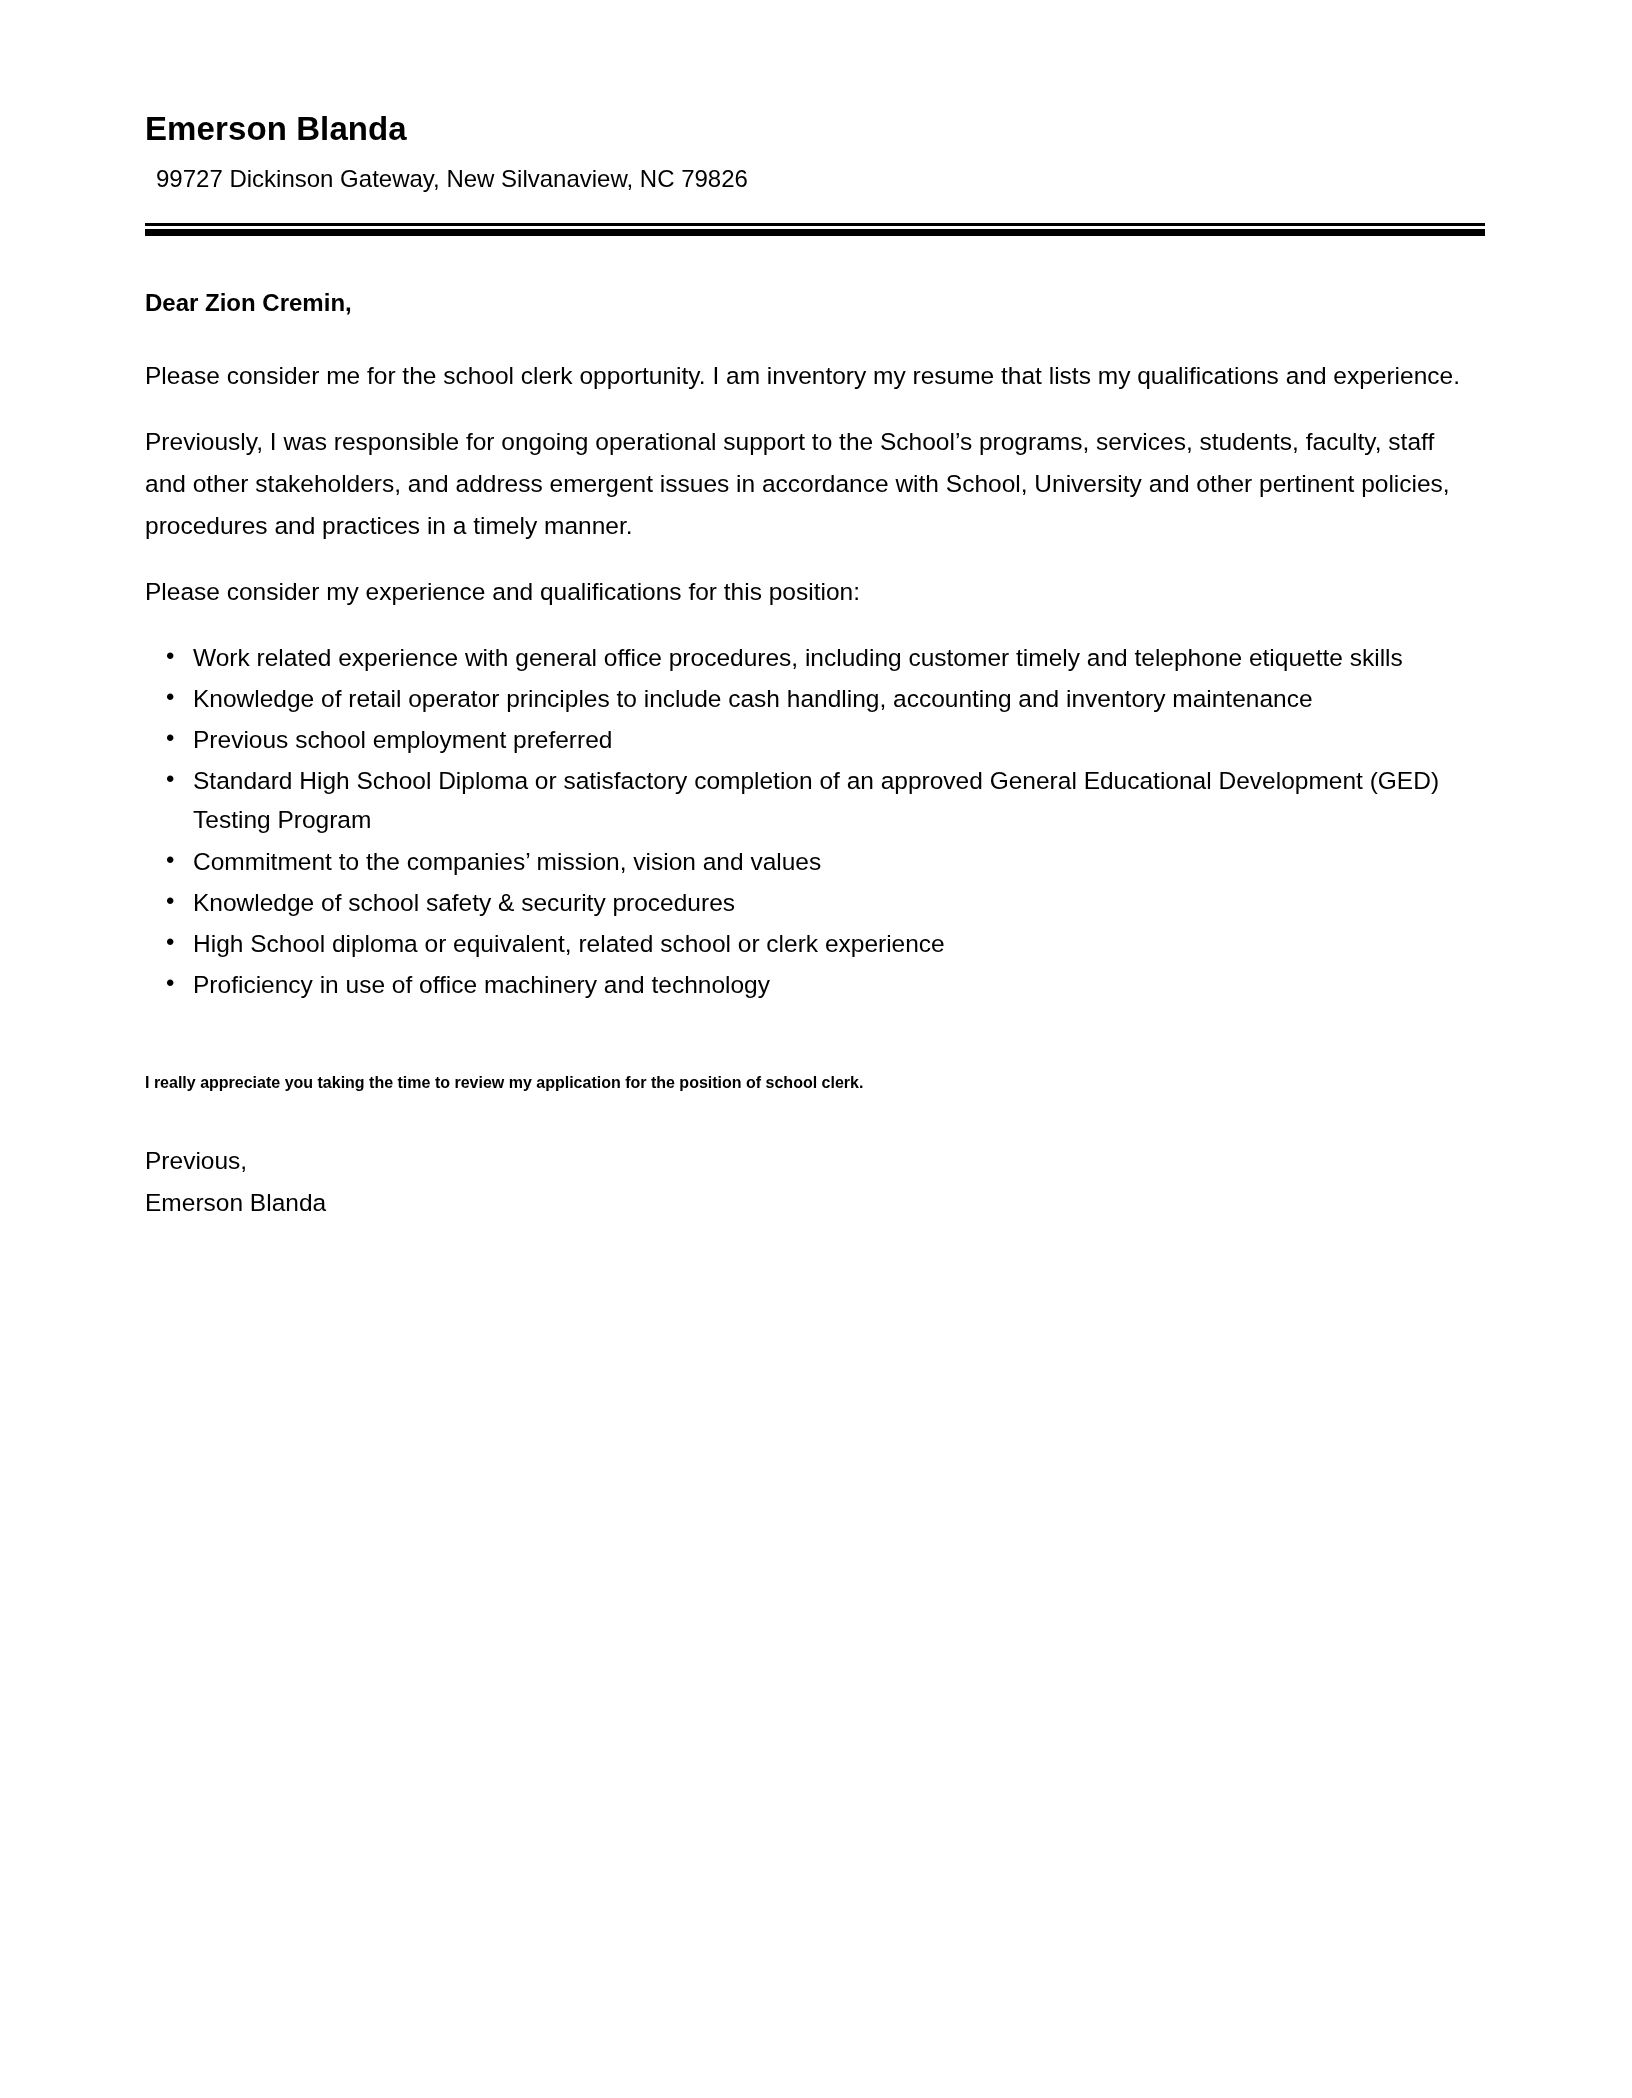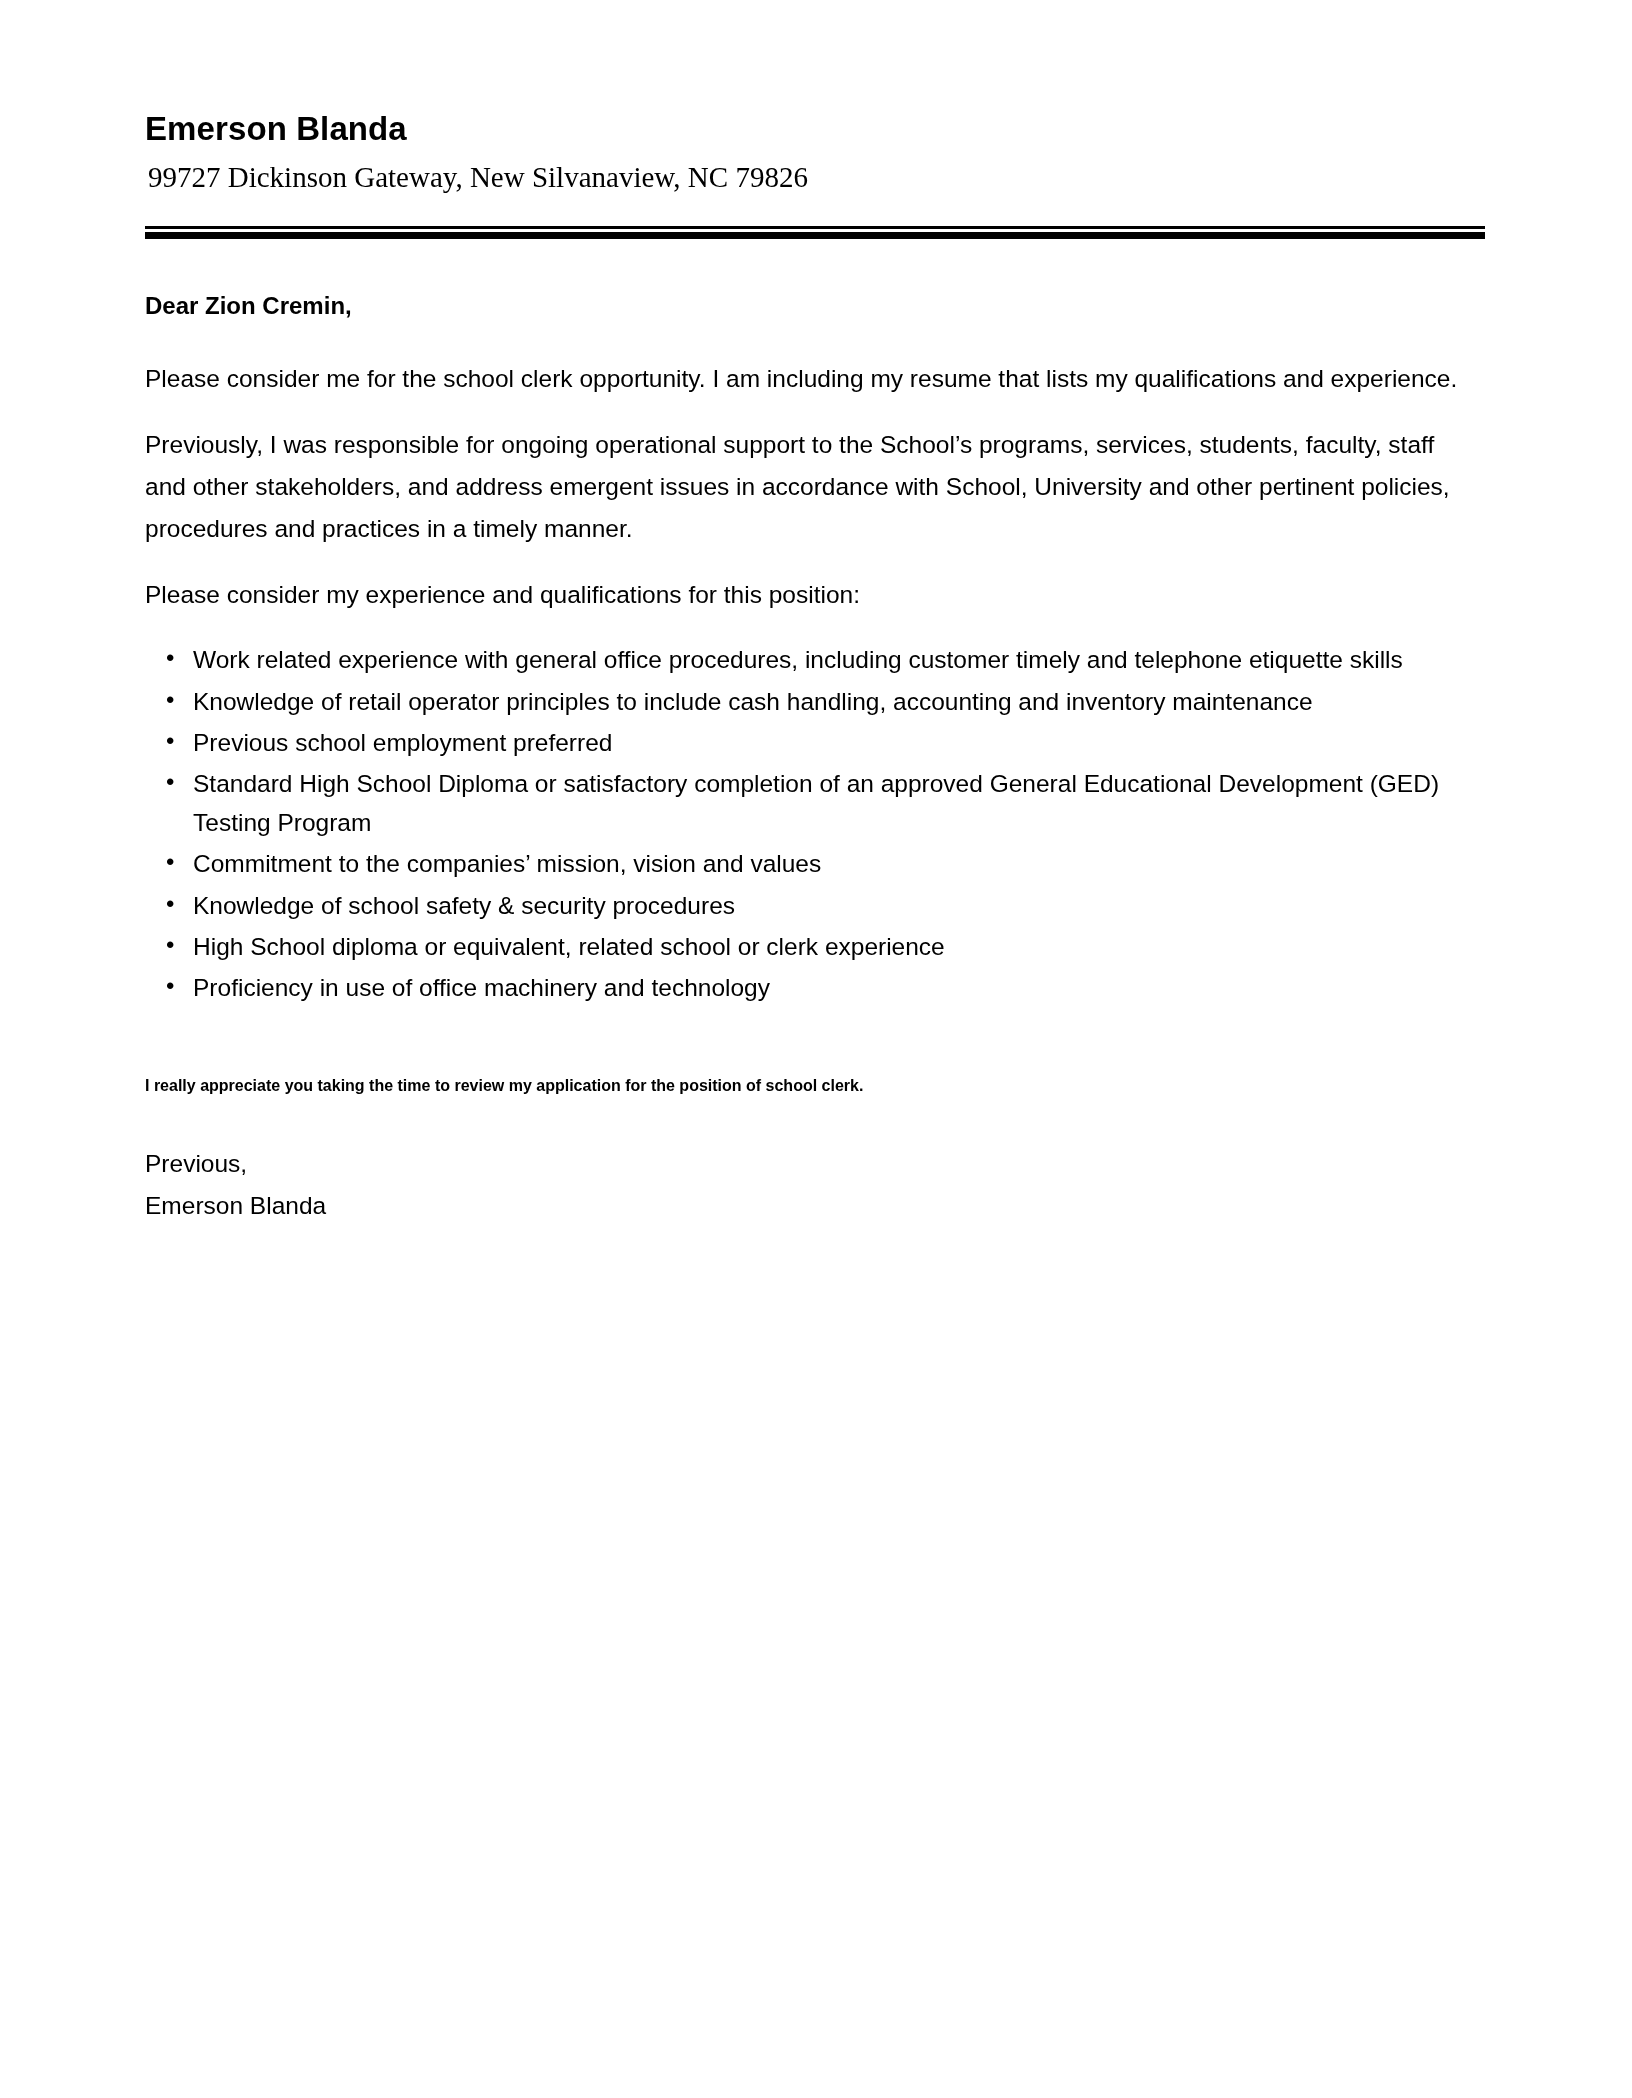--- a/index.html
+++ b/index.html
@@ -28,25 +28,24 @@
     margin: 0;
   }
   .sender-name {
     font-size: 33px;
     font-weight: bold;
     letter-spacing: 0.1px;
     line-height: 1.25;
     margin: 0 0 6px 0;
   }
   .sender-address {
-    font-size: 29px;
+    font-size: 24px;
     line-height: 1.58;
-    margin: 3px;
+    margin: 11px;
     max-width: 690px;
-    font-family: Liberation Serif, serif;
   }
 
   
   .letterhead-rule {
     margin: 25px 0 0 0;
     width: 1340px;
     max-width: 100%;
   }
   .letterhead-rule .rule-thin {
     height: 3px;
@@ -134,21 +133,21 @@
       <div class="rule-thin"></div>
       <div class="rule-gap"></div>
       <div class="rule-thick"></div>
     </div>
   </header>
 
   <main class="letter-body">
 
     <p class="salutation">Dear Zion Cremin,</p>
 
-    <p class="para intro-para">Please consider me for the school clerk opportunity. I am including my resume that lists my qualifications and experience.</p>
+    <p class="para intro-para">Please consider me for the school clerk opportunity. I am inventory my resume that lists my qualifications and experience.</p>
 
     <p class="para">Previously, I was responsible for ongoing operational support to the School’s programs, services, students, faculty, staff and other stakeholders, and address emergent issues in accordance with School, University and other pertinent policies, procedures and practices in a timely manner.</p>
 
     <p class="para">Please consider my experience and qualifications for this position:</p>
 
     <ul class="qualifications-list">
       <li>Work related experience with general office procedures, including customer timely and telephone etiquette skills</li>
       <li>Knowledge of retail operator principles to include cash handling, accounting and inventory maintenance</li>
       <li>Previous school employment preferred</li>
       <li>Standard High School Diploma or satisfactory completion of an approved General Educational Development (GED) Testing Program</li>

